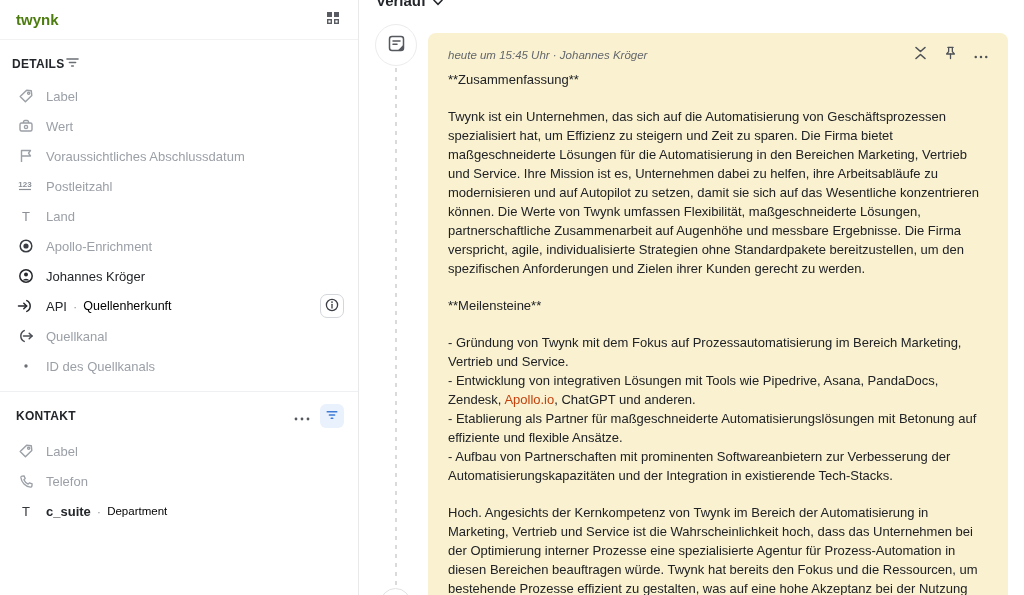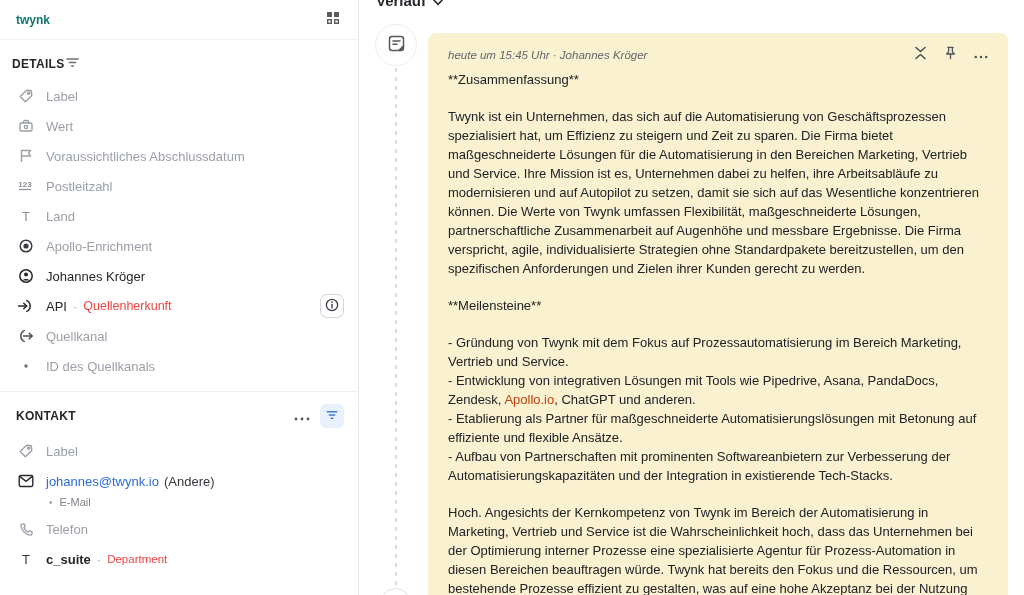--- a/index.html
+++ b/index.html
@@ -4,32 +4,32 @@
 <style>
   * { margin:0; padding:0; box-sizing:border-box; }
   html,body { width:1024px; height:595px; overflow:hidden; background:#fff;
     font-family:"Liberation Sans", sans-serif; color:#24272b; }
 
   
   .sidebar { position:absolute; left:0; top:0; width:359px; height:595px;
     background:#fff; border-right:1px solid #E8E9EA; }
   .side-head { height:40px; display:flex; align-items:center; justify-content:space-between;
     padding:0 17px 0 16px; border-bottom:1px solid #F2F2F2; }
-  .side-title { font-size:12px; font-weight:bold; color:#0f766e; }
+  .side-title { font-size:15px; font-weight:bold; color:#4d7c0f; }
   .section-head { display:flex; align-items:center; 
     padding:15px 18px 9px 12px; }
   .section-title { font-size:12px; font-weight:bold; letter-spacing:.3px; color:#23262a; }
   .icon-btn { background:none; border:none; cursor:pointer; display:flex; align-items:center; padding:0; }
   .field-row { height:30px; display:flex; align-items:center; padding:0 14px 0 16px; position:relative; }
   .f-icon { width:18px; display:flex; justify-content:flex-end; margin-right:12px; flex:none; }
   .f-label { font-size:13px; color:#9BA0A7; white-space:nowrap; overflow:hidden; text-overflow:ellipsis; }
   .f-label.dark { color:#23262a; }
   .f-label.bold { font-weight:bold; }
   .f-dot-sep { color:#9BA0A7; margin:0 6px; font-size:13px; }
-  .f-suffix { font-size:12.5px; color:#ef4444; }
+  .f-suffix { font-size:12.5px; color:#000000; }
   .f-suffix.sm { font-size:11.5px; }
   .info-btn { position:absolute; right:14px; top:3px; width:24px; height:24px;
     border:1px solid #D3D6DA; border-radius:7px; background:#fff; display:flex;
     align-items:center; justify-content:center; cursor:pointer; }
   .divider { border-top:1px solid #EFF0F1; margin:10px 0 0; }
   .kontakt-head { display:flex; align-items:center; justify-content:space-between;
     padding:12px 14px 8px 16px; }
   .k-controls { display:flex; align-items:center; gap:10px; }
   .filter-chip { width:24px; height:24px; border-radius:6px; background:#E8F1FC;
     display:flex; align-items:center; justify-content:center; border:none; cursor:pointer; }
@@ -245,36 +245,20 @@
   <div class="contact-row">
     <span class="f-icon">
       <svg width="16" height="16" viewBox="0 0 16 16" fill="none" stroke="#9BA0A7" stroke-width="1.4">
           <path d="M8.6 2.2 L13.3 2.7 13.8 7.4 7.4 13.8 2.2 8.6 Z" stroke-linejoin="round"></path>
           <circle cx="10.7" cy="5.3" r="1.1"></circle>
         </svg>
     </span>
     <span class="f-label">Label</span>
   </div>
 
-  <div style="padding:2px 16px 4px;">
-    <div class="email-line">
-      <span class="f-icon">
-        <svg width="16" height="14" viewBox="0 0 16 14" fill="none" stroke="#26292D" stroke-width="1.4">
-            <rect x="1.2" y="1.5" width="13.6" height="11" rx="1.4"></rect>
-            <path d="M2 2.6 8 7.4 14 2.6"></path>
-          </svg>
-      </span>
-      <a class="email-link" href="#">johannes@twynk.io</a>
-      <span class="email-suffix">(Andere)</span>
-    </div>
-    <div class="sub-line">
-      <span class="sub-bullet">•</span>
-      <span class="sub-text">E-Mail</span>
-    </div>
-  </div>
 
   <div class="contact-row">
     <span class="f-icon">
       <svg width="15" height="15" viewBox="0 0 16 16" fill="none" stroke="#9BA0A7" stroke-width="1.4" stroke-linecap="round">
           <path d="M3.2 2.2 5.4 2 6.6 4.8 5.2 6.2 a8.5 8.5 0 0 0 4.6 4.6 L11.2 9.4 14 10.6 13.8 12.8 a1.6 1.6 0 0 1-1.7 1.2 A11.8 11.8 0 0 1 2 3.9 a1.6 1.6 0 0 1 1.2-1.7 Z" stroke-linejoin="round"></path>
         </svg>
     </span>
     <span class="f-label">Telefon</span>
   </div>
 

